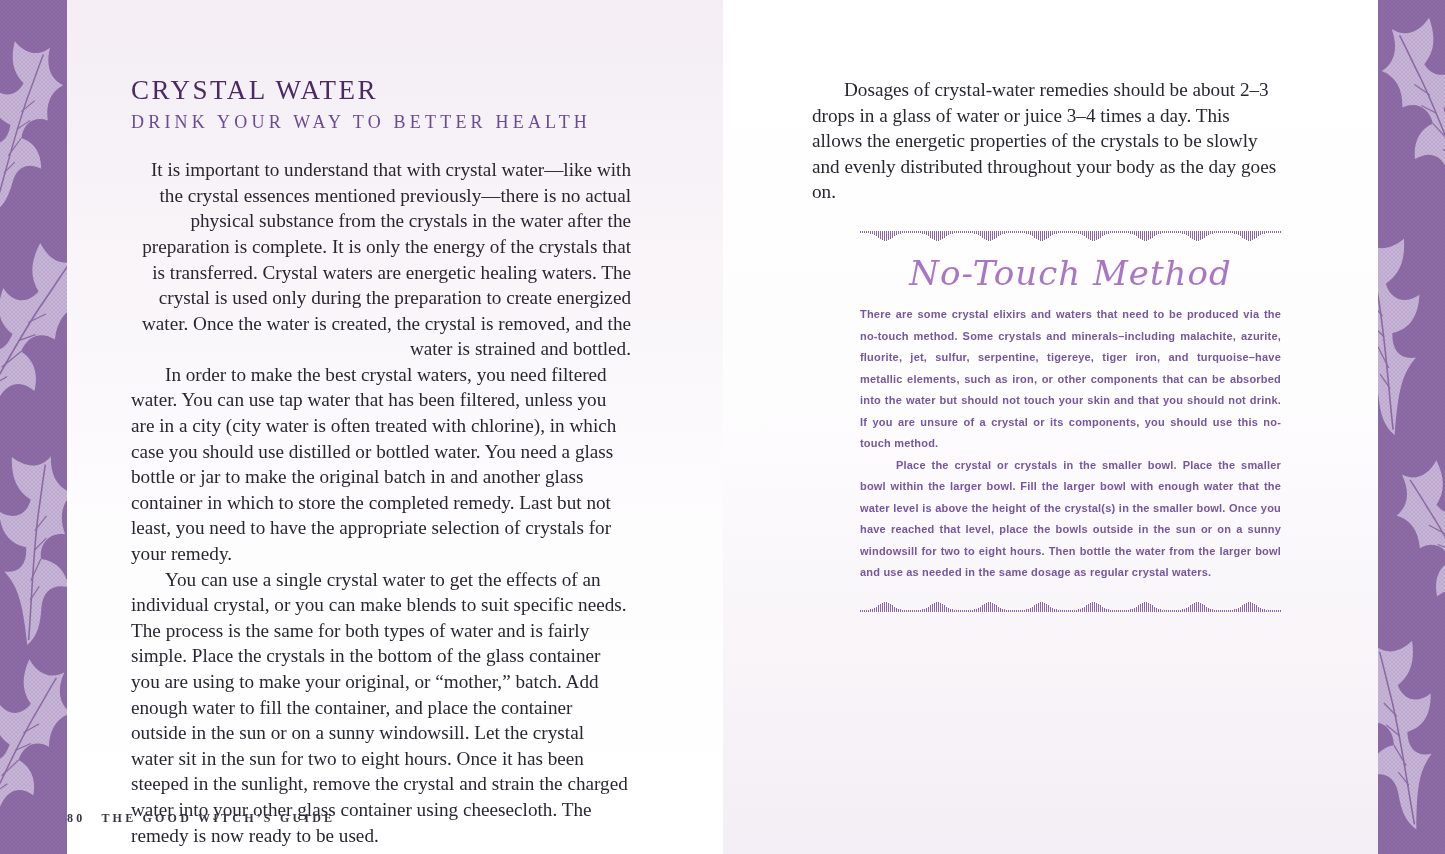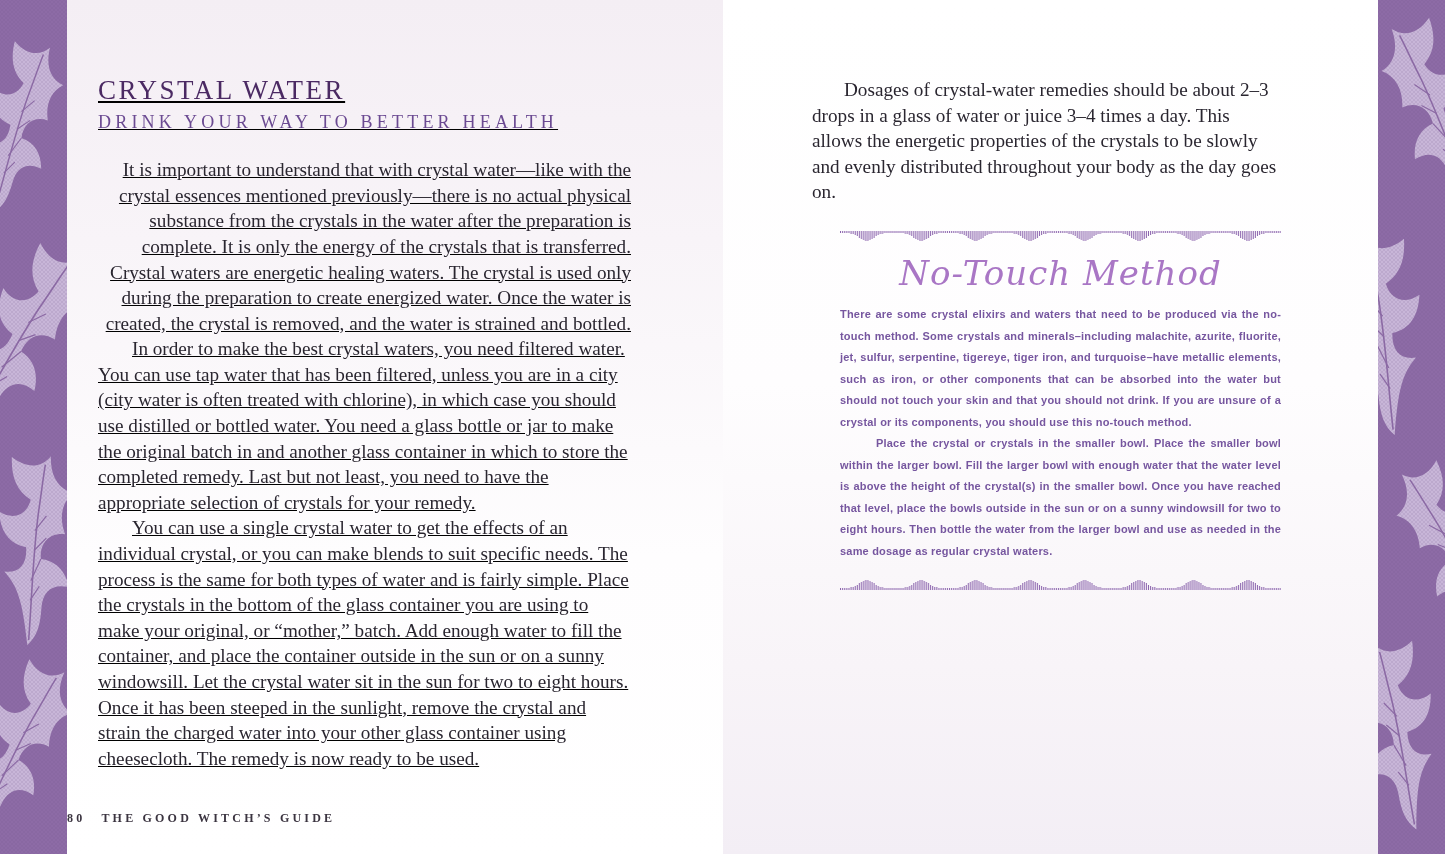--- a/index.html
+++ b/index.html
@@ -6,37 +6,37 @@
   html,body { width:1445px; height:854px; overflow:hidden; }
   body { font-family:"Liberation Serif", serif; background:#ffffff; }
 
   .spread { display:flex; width:1445px; height:854px; }
 
   .border { width:67px; height:854px; flex:0 0 67px; display:block; }
 
   .page { position:relative; height:854px; }
   .page-left  { width:656px; flex:0 0 656px;
                 background:linear-gradient(180deg,#f4eef4 0%,#f8f4f8 28%,#fefdfe 65%,#ffffff 100%);
-                padding:0 92px 0 31px;text-decoration:underline; }
+                padding:0 92px 0 64px; }
   .page-right { width:655px; flex:0 0 655px;
                 background:linear-gradient(0deg,#f3eef5 0%,#f8f4f8 22%,#fefdfe 55%,#ffffff 100%);
                 padding:15px 97px 0 89px; }
 
   .page-title { margin-top:76px; font-size:27px; line-height:1.05; font-weight:500;
                 letter-spacing:2.5px; color:#4b2a63; }
   .page-subtitle { margin-top:9px; font-size:18px; line-height:1.1; font-weight:500;
                 letter-spacing:4.2px; color:#6b4a92; }
 
   .body-p { font-size:19.2px; line-height:25.6px; color:#2a2630; text-align:left; }
   .body-p.first { margin-top:24px;text-align:right; }
   .indent { text-indent:34px; }
 
   .intro-p { margin-top:62px; font-size:19.2px; line-height:25.6px; color:#2a2630; text-indent:32px; }
 
-  .feature { margin-left:28px; }
+  .feature { margin-left:48px; }
   .divider { display:block; width:100%; height:12px; }
   .divider.top { margin-top:26px; }
   .divider.bottom { margin-top:16px; }
 
   .feature-heading { margin-top:12px; text-align:center; font-family:"DejaVu Serif", serif;
                      font-style:italic; font-weight:400; font-size:34px; line-height:1.1;
                      letter-spacing:1px; color:#a976c5; }
 
   .feature-p { font-family:"Liberation Sans", sans-serif; font-weight:bold;
                font-size:11px; line-height:21.5px; color:#76569f;

